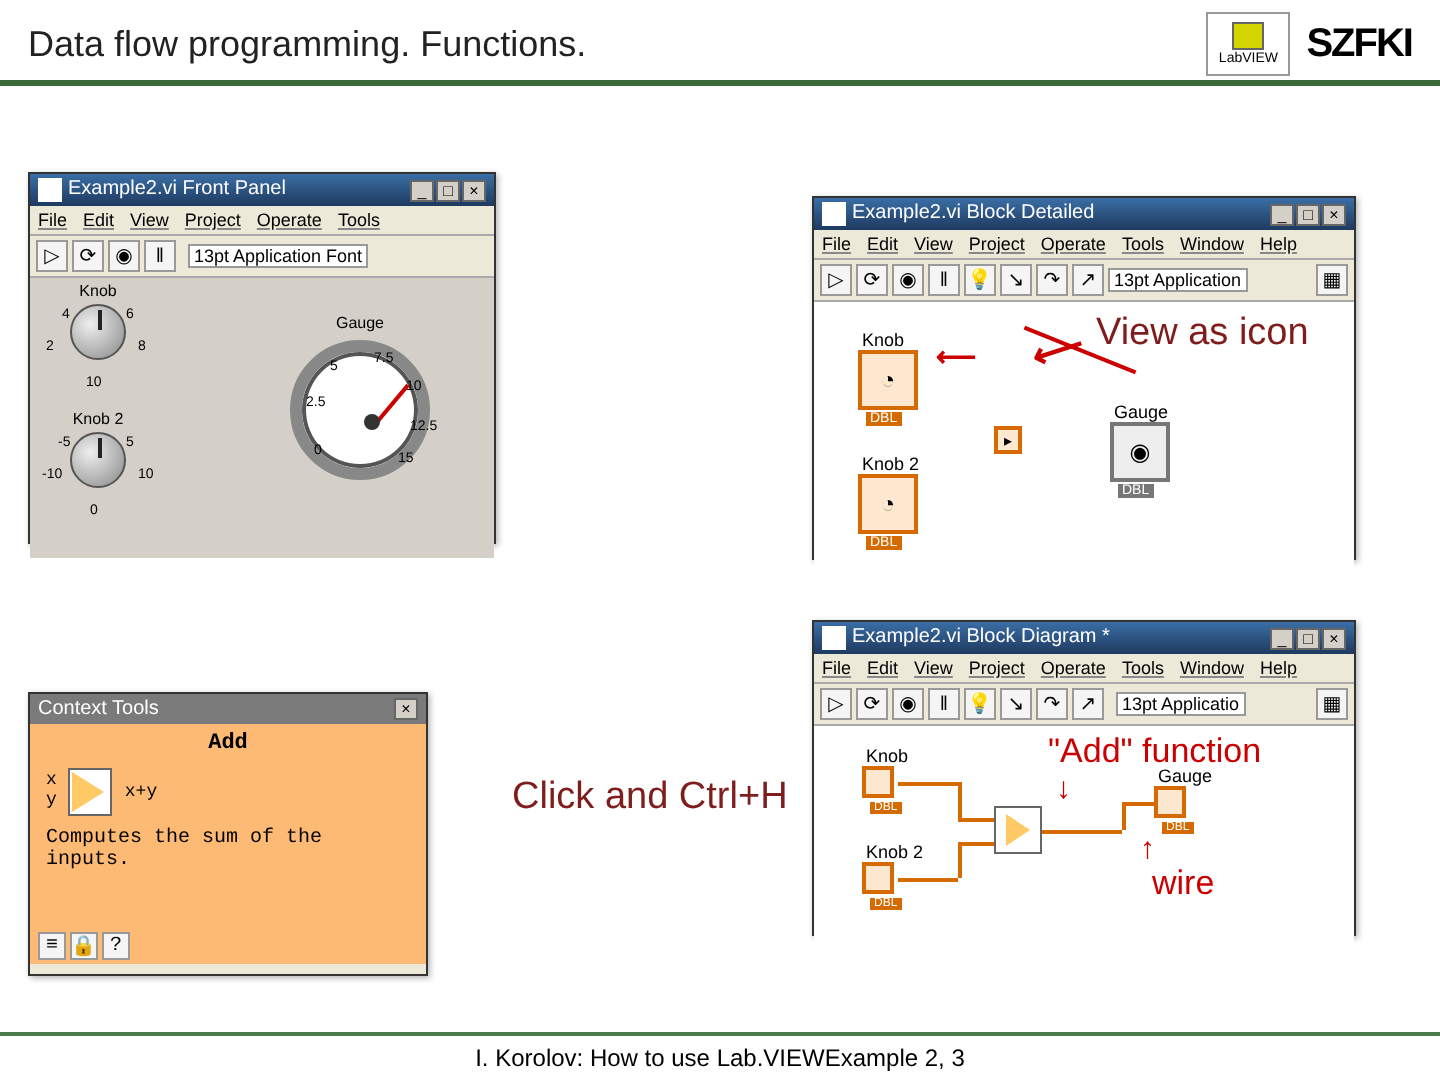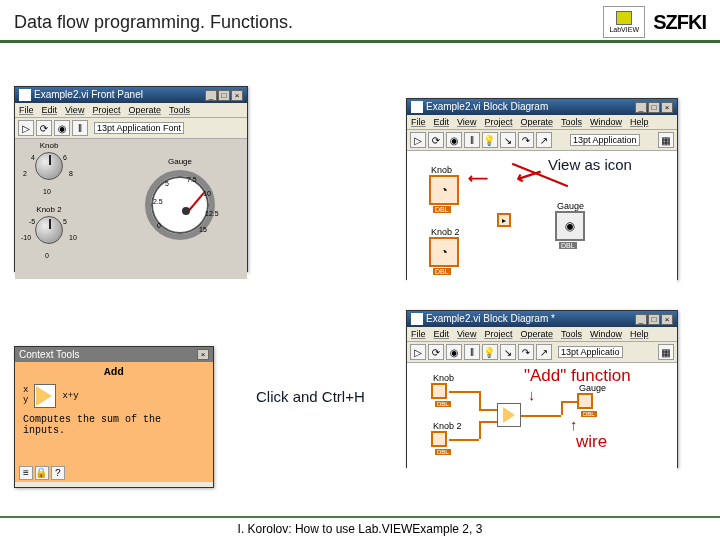--- a/index.html
+++ b/index.html
@@ -226,22 +226,22 @@
     .add-tri-wrap {
       border: 1px solid #666;
       padding: 1px 3px 1px 1px;
       background: #fff;
     }
     .link-blue { color: #004bcc; text-decoration: underline; cursor: pointer; }
 
     
     .anno {
       position: absolute;
-      font-size: 15px;
-      color: #0f172a;
+      font-size: 19px;
+      color: #7f1d1d;
     }
     .anno-red { color: #c00; font-size: 17px; }
 
     
     .add-node {
       position: absolute;
       width: 24px; height: 24px;
       border: 1px solid #666;
       background: #fff;
       display: flex; align-items: center; justify-content: center;
@@ -333,21 +333,21 @@
         <div class="gauge-center"></div>
       </div>
     </div>
   </div>
 </div>
 
 <div class="win-window block-win" id="bd1">
   <div class="win-titlebar">
     <div class="left">
       <div class="icon-box"></div>
-      <span>Example2.vi Block Diagram</span>
+      <span>Example2.vi Block Detailed</span>
     </div>
     <div class="ctrls">
       <div class="ctrl">_</div>
       <div class="ctrl">□</div>
       <div class="ctrl">×</div>
     </div>
   </div>
   <div class="win-menu">
     <span>File</span>
     <span>Edit</span>
@@ -360,21 +360,21 @@
   </div>
   <div class="win-toolbar">
     <div class="tb-btn">▷</div>
     <div class="tb-btn">⟳</div>
     <div class="tb-btn">◉</div>
     <div class="tb-btn">‖</div>
     <div class="tb-btn">💡</div>
     <div class="tb-btn">↘</div>
     <div class="tb-btn">↷</div>
     <div class="tb-btn">↗</div>
-    <span style="margin-left:16px; border:1px solid #999; padding:0 2px; background:#fff;">13pt Application</span>
+    <span style="margin-left:0; border:1px solid #999; padding:0 2px; background:#fff;">13pt Application</span>
     <div class="tb-btn" style="margin-left:auto;">▦</div>
   </div>
   <div class="win-body">
     <div class="node" style="left:22px; top:24px;">
       <span class="node-label">Knob</span>
       <span style="font-size:12px;">◔</span>
       <span class="dbl-tag">DBL</span>
     </div>
     <div class="node" style="left:22px; top:86px;">
       <span class="node-label">Knob 2</span>

